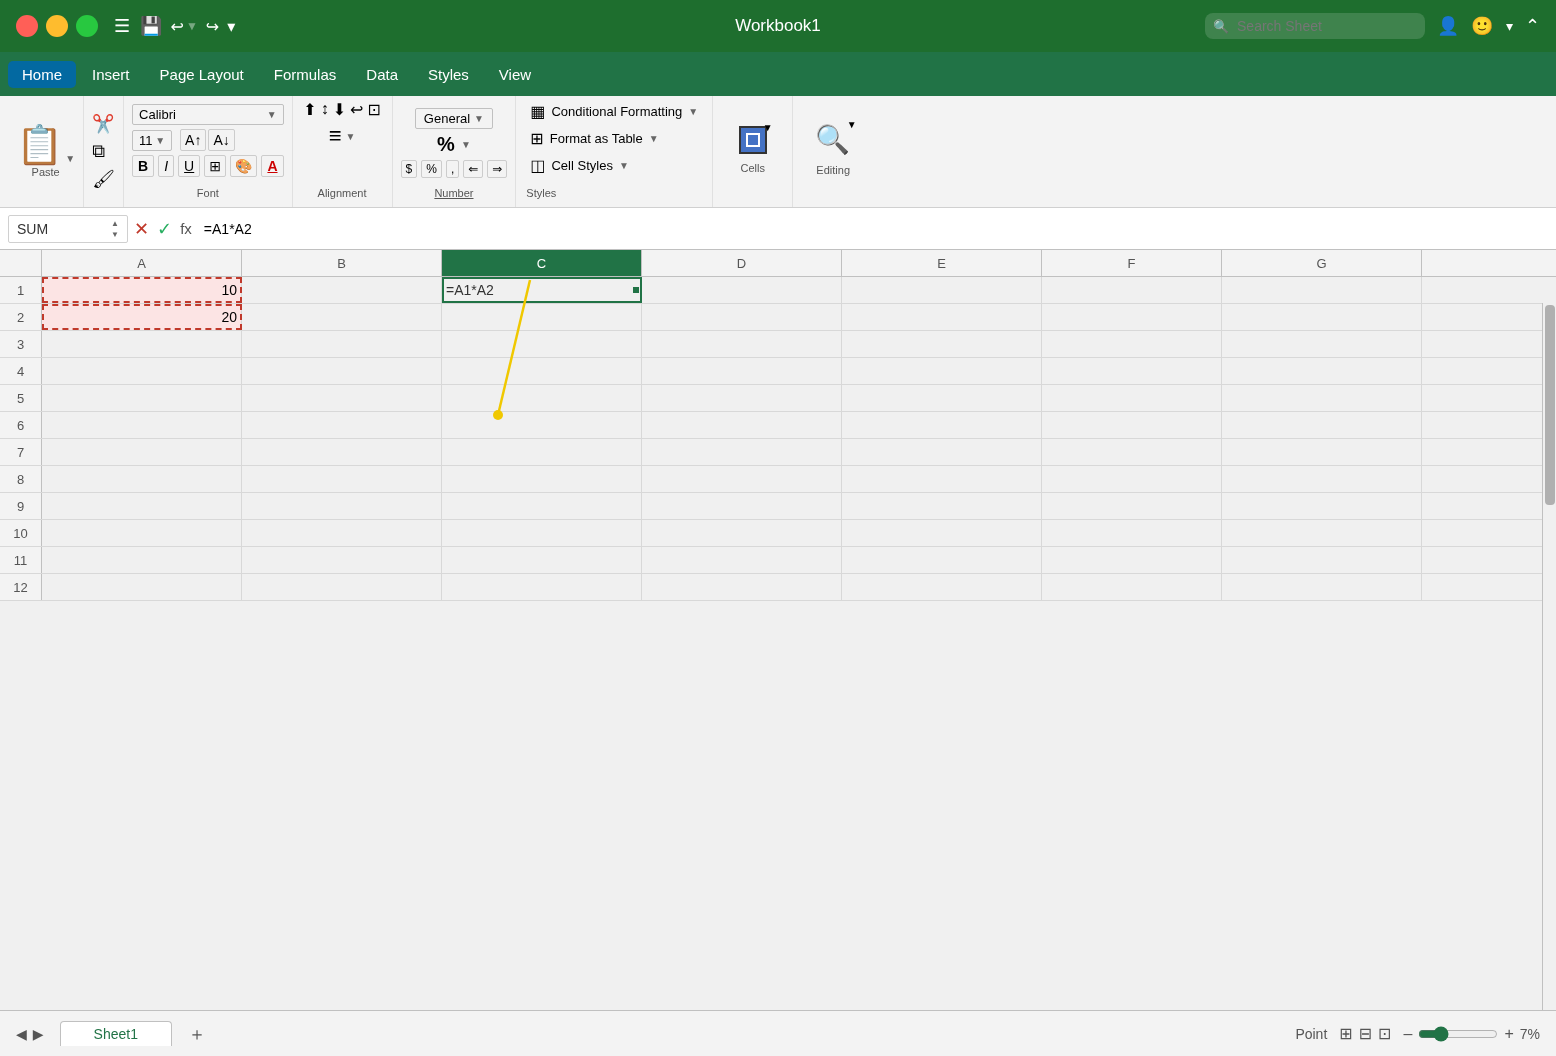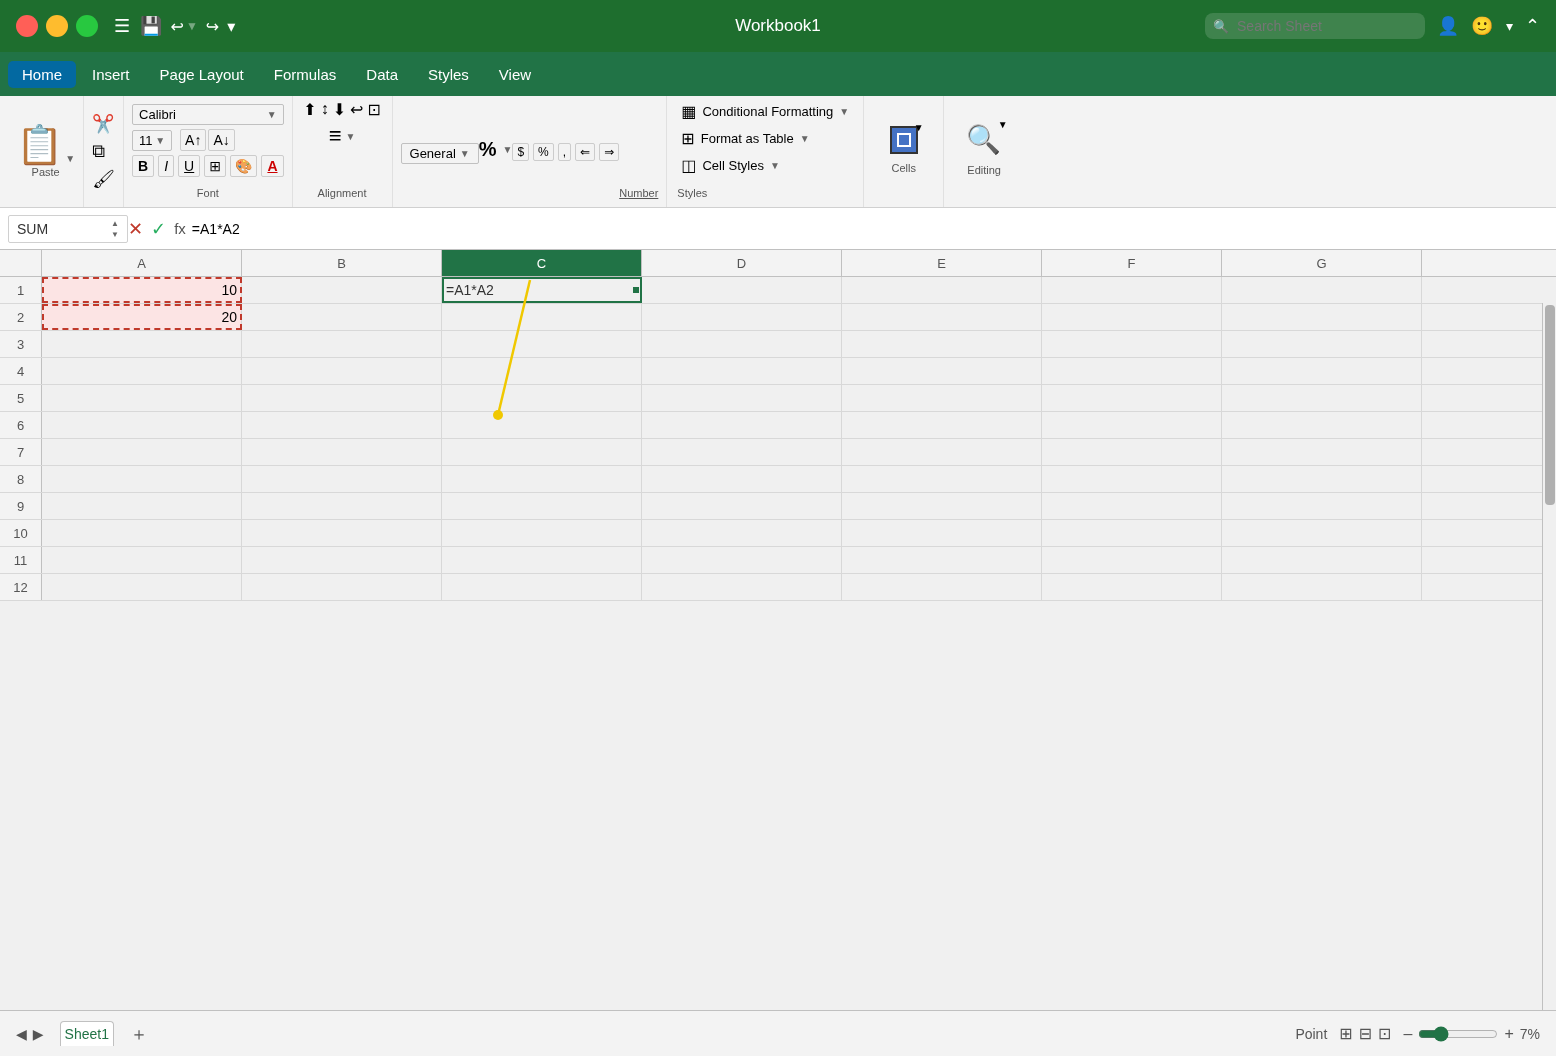--- a/index.html
+++ b/index.html
@@ -75,21 +75,21 @@
 
     
     .font-group { padding:4px 8px; border-right:1px solid #e0e0e0; display:flex; flex-direction:column; align-items:center; justify-content:flex-start; min-width:140px; }
     .font-row { display:flex; gap:4px; align-items:center; margin-top:4px; }
     .font-label { font-size:11px; color:#555; margin-top: auto; padding-bottom:4px; }
 
     
     .align-group { padding:4px 8px; border-right:1px solid #e0e0e0; display:flex; flex-direction:column; align-items:center; justify-content:flex-start; min-width:100px; }
 
     
-    .number-group { padding:4px 8px; border-right:1px solid #e0e0e0; display:flex; align-items:center; min-width:90px; }
+    .number-group { padding:4px 8px; border-right:1px solid #e0e0e0; display:flex; flex-direction:column; align-items:center; min-width:90px; }
 
     
     .styles-group { padding:4px 10px; border-right:1px solid #e0e0e0; display:flex; flex-direction:column; justify-content:center; min-width:180px; gap:4px; }
     .styles-item { display:flex; align-items:center; gap:6px; cursor:pointer; padding:2px 4px; border-radius:3px; font-size:13px; }
     .style-icon { font-size:16px; }
 
     
     .cells-group { padding:4px 10px; border-right:1px solid #e0e0e0; display:flex; flex-direction:column; align-items:center; justify-content:center; min-width:80px; }
     .cells-icon-block { width:28px; height:28px; background:#4472c4; border:2px solid #333; display:flex; align-items:center; justify-content:center; }
 
@@ -97,20 +97,21 @@
     .editing-group { padding:4px 10px; display:flex; flex-direction:column; align-items:center; justify-content:center; min-width:80px; }
 
     
     .formula-bar {
       background: white;
       border-bottom: 1px solid #c0c0c0;
       height: 42px;
       display: flex;
       align-items: center;
       padding: 0 8px;
+      gap: 6px;
     }
     .name-box {
       width: 120px;
       border: 1px solid #d0d0d0;
       border-radius: 2px;
       padding: 3px 8px;
       font-size: 14px;
       display: flex;
       align-items: center;
       gap: 4px;
@@ -241,21 +242,21 @@
       height: 46px;
       display: flex;
       align-items: center;
       padding: 0 16px;
       gap: 16px;
     }
     .sheet-tab {
       background: white;
       border: 1px solid #c0c0c0;
       border-bottom: none;
-      padding: 4px 4px;
+      padding: 4px 33px;
       font-size: 14px;
       color: #217346;
       cursor: pointer;
       border-radius: 4px 4px 0 0;
       font-weight: 500;
     }
     .sheet-nav { display:flex; gap:6px; align-items:center; }
     .sheet-nav-btn { font-size:14px; cursor:pointer; color:#555; }
     .add-sheet-btn { font-size:18px; color:#555; cursor:pointer; }
     .status-right { margin-left:auto; display:flex; align-items:center; gap:12px; }

